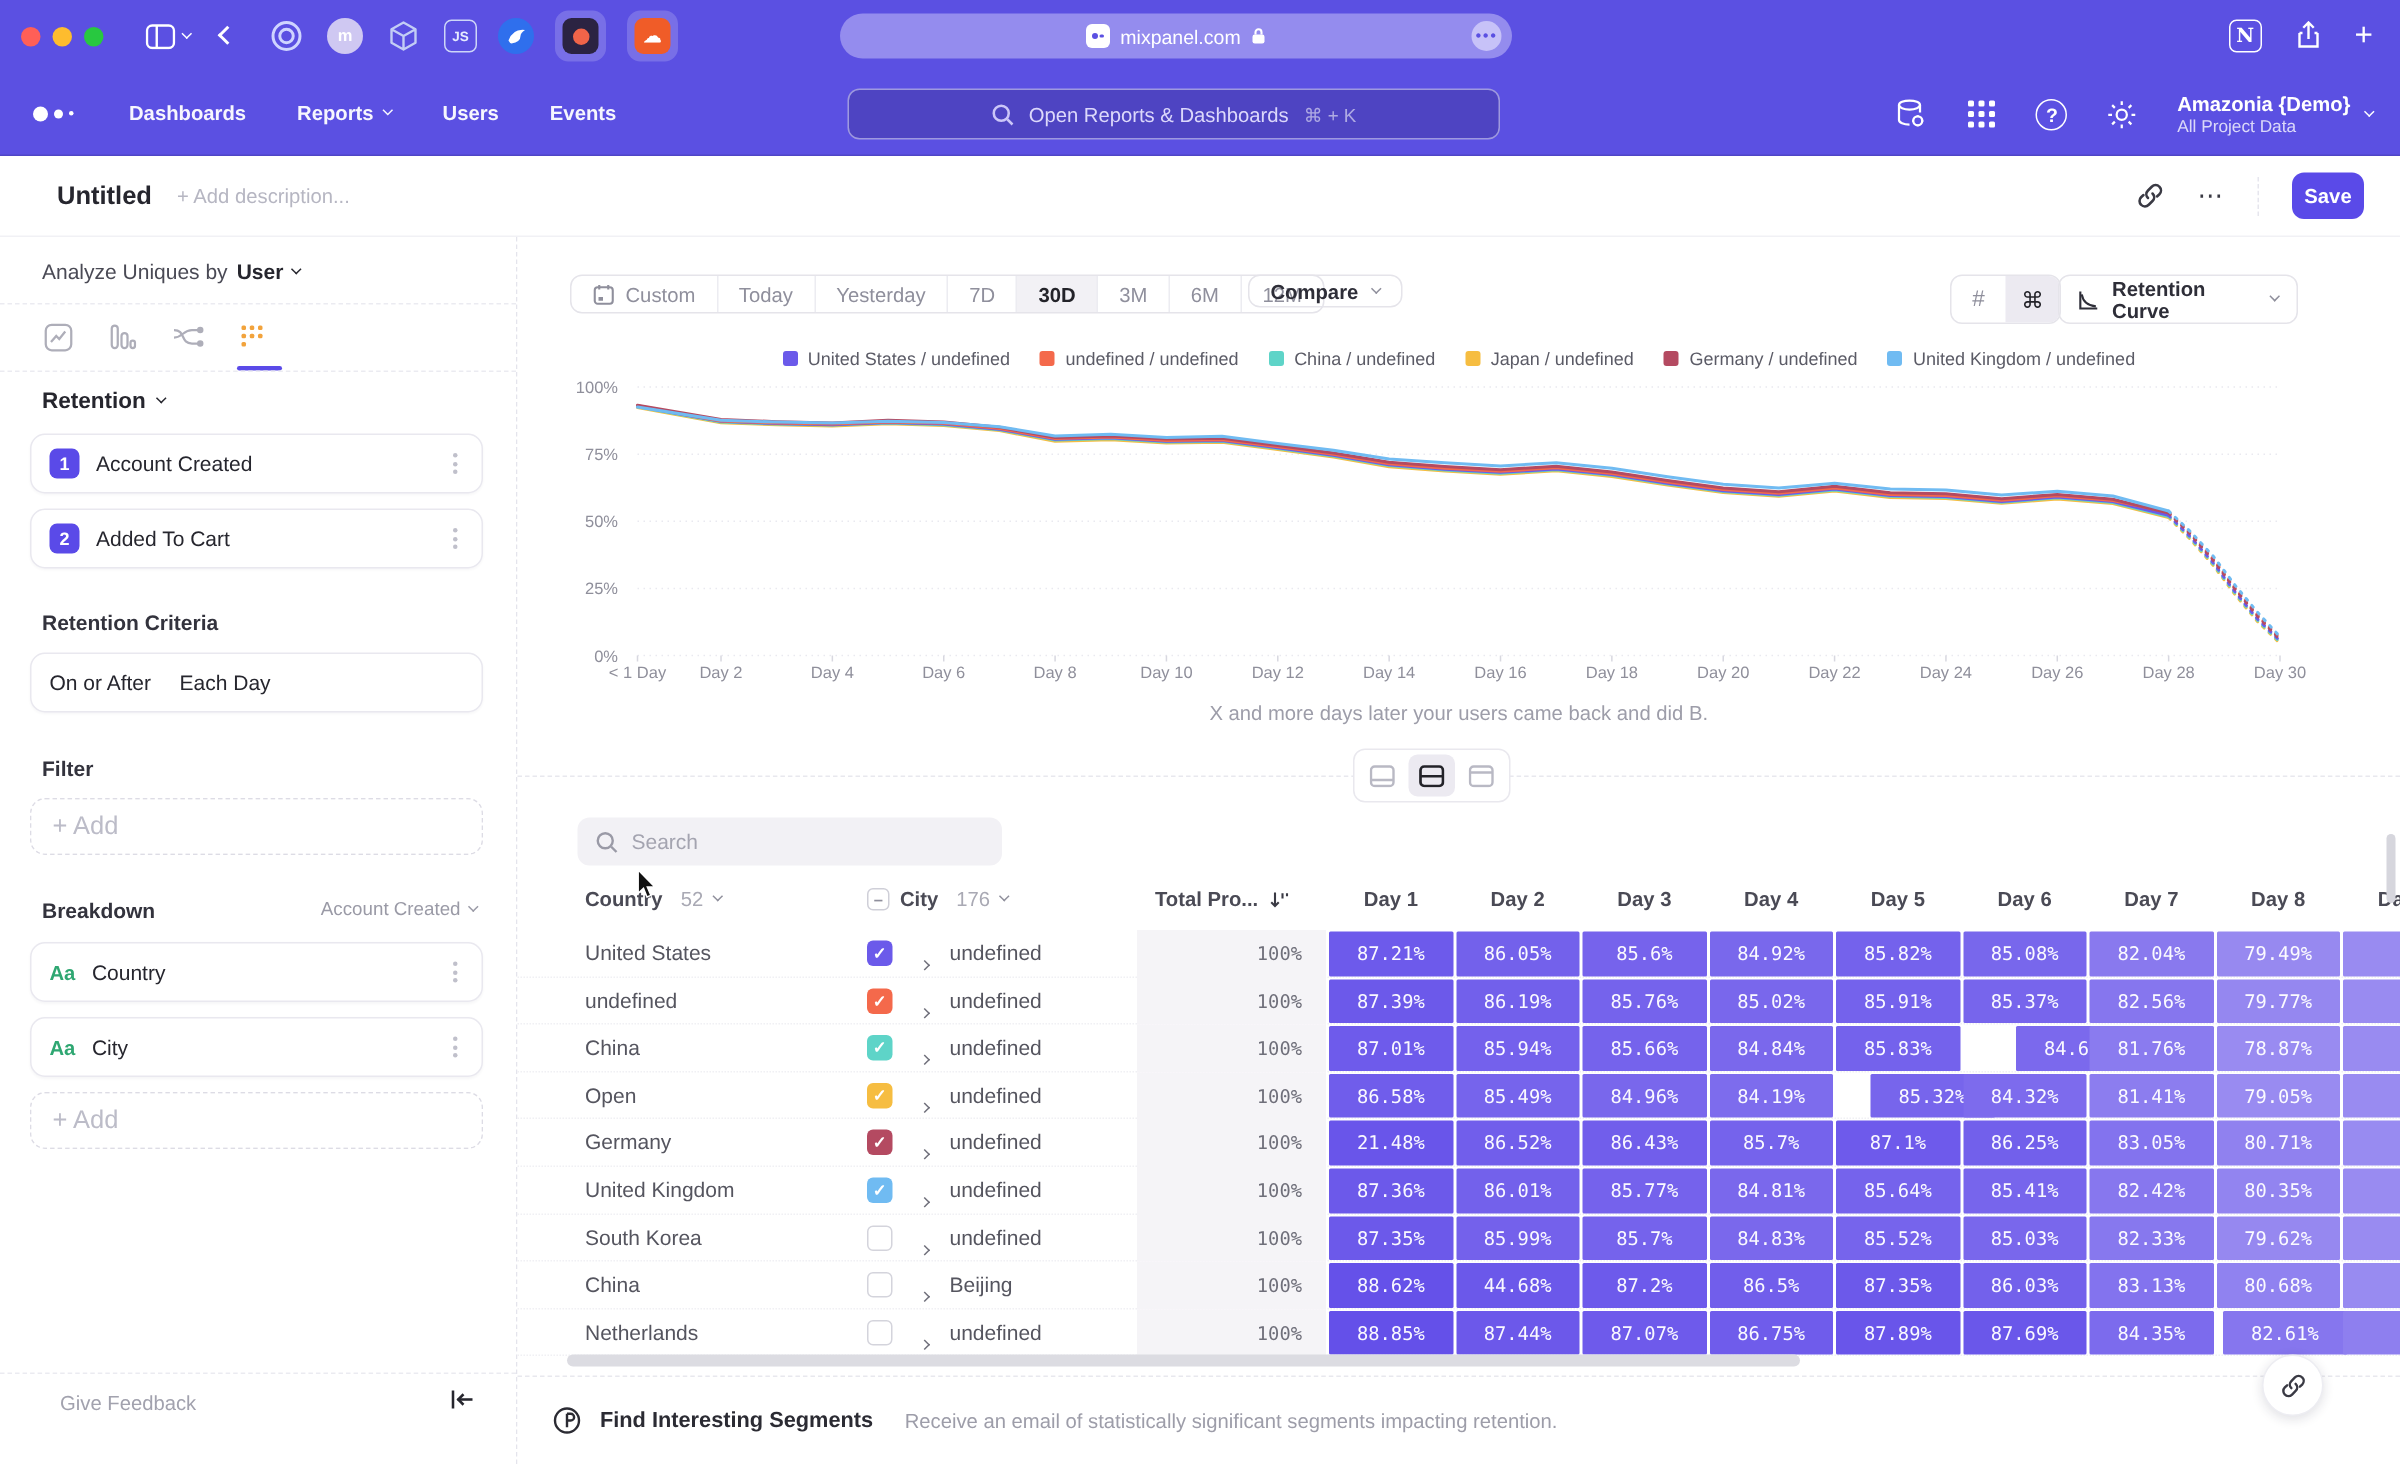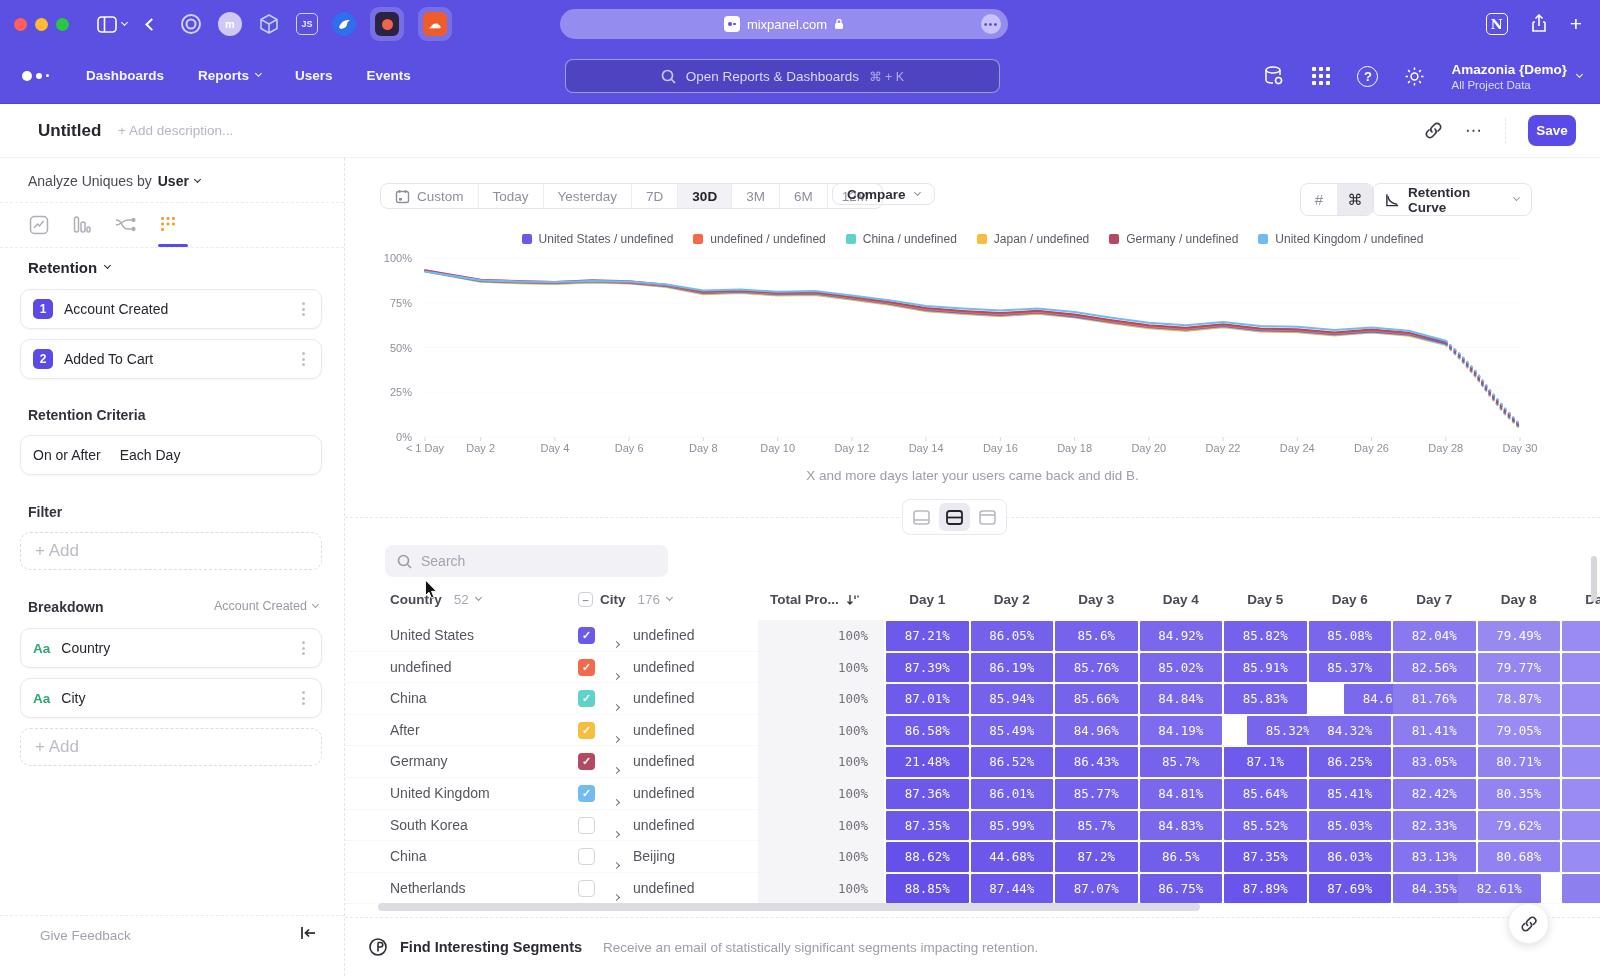--- a/index.html
+++ b/index.html
@@ -645,21 +645,21 @@
           <span class="day-cell" style="left: 625.5px; background: rgb(116, 97, 236);">85.94%</span>
           <span class="day-cell" style="left: 710px; background: rgb(117, 99, 236);">85.66%</span>
           <span class="day-cell" style="left: 794.5px; background: rgb(122, 104, 236);">84.84%</span>
           <span class="day-cell" style="left: 879px; background: rgb(116, 98, 236);">85.83%</span>
           <span class="day-cell" style="left: 960px; background: rgb(123, 105, 237); margin-left: 39px;">84.64%</span>
           <span class="day-cell" style="left: 1048px; background: rgb(138, 123, 239);">81.76%</span>
           <span class="day-cell" style="left: 1132.5px; background: rgb(153, 139, 241);">78.87%</span>
           <span class="day-cell" style="left: 1217px; background: rgb(153, 139, 241);"></span>
         </div>
         <div class="trow" style="top: 94.8px; height: 31.6px;">
-          <span class="cell-name">After</span>
+          <span class="cell-name">Open</span>
           <span class="row-check" style="background: rgb(246, 189, 65);">✓</span>
           <span class="row-exp"><i class="cv right"></i></span>
           <span class="cell-city">undefined</span>
           <span class="cell-total">100%</span>
           <span class="day-cell" style="left: 541px; background: rgb(112, 93, 235);">86.58%</span>
           <span class="day-cell" style="left: 625.5px; background: rgb(118, 100, 236);">85.49%</span>
           <span class="day-cell" style="left: 710px; background: rgb(121, 103, 236);">84.96%</span>
           <span class="day-cell" style="left: 794.5px; background: rgb(125, 108, 237);">84.19%</span>
           <span class="day-cell" style="left: 902px; background: rgb(119, 101, 236);">85.32%</span>
           <span class="day-cell" style="left: 963.5px; background: rgb(125, 107, 237);">84.32%</span>
@@ -737,21 +737,21 @@
           <span class="row-exp"><i class="cv right"></i></span>
           <span class="cell-city">undefined</span>
           <span class="cell-total">100%</span>
           <span class="day-cell" style="left: 541px; background: rgb(100, 80, 233);">88.85%</span>
           <span class="day-cell" style="left: 625.5px; background: rgb(108, 88, 234);">87.44%</span>
           <span class="day-cell" style="left: 710px; background: rgb(110, 90, 235);">87.07%</span>
           <span class="day-cell" style="left: 794.5px; background: rgb(111, 92, 235);">86.75%</span>
           <span class="day-cell" style="left: 879px; background: rgb(105, 85, 234);">87.89%</span>
           <span class="day-cell" style="left: 963.5px; background: rgb(106, 87, 234);">87.69%</span>
           <span class="day-cell" style="left: 1048px; background: rgb(124, 107, 237);">84.35%</span>
-          <span class="day-cell" style="left: 1113px; background: rgb(134, 118, 238);">82.61%</span>
+          <span class="day-cell" style="left: 1137px; background: rgb(134, 118, 238);">82.61%</span>
           <span class="day-cell" style="left: 1217px; background: rgb(142, 127, 239);"></span>
         </div>
       </div>
 
     <div class="hscroll"></div>
     <div class="vscroll"></div>
 
     <div class="table-footer">
       <svg width="20" height="20" viewBox="0 0 20 20" style="margin-left:23px" fill="none" stroke="#2b2b33" stroke-width="1.6">
           <circle cx="10" cy="10" r="8"></circle>

